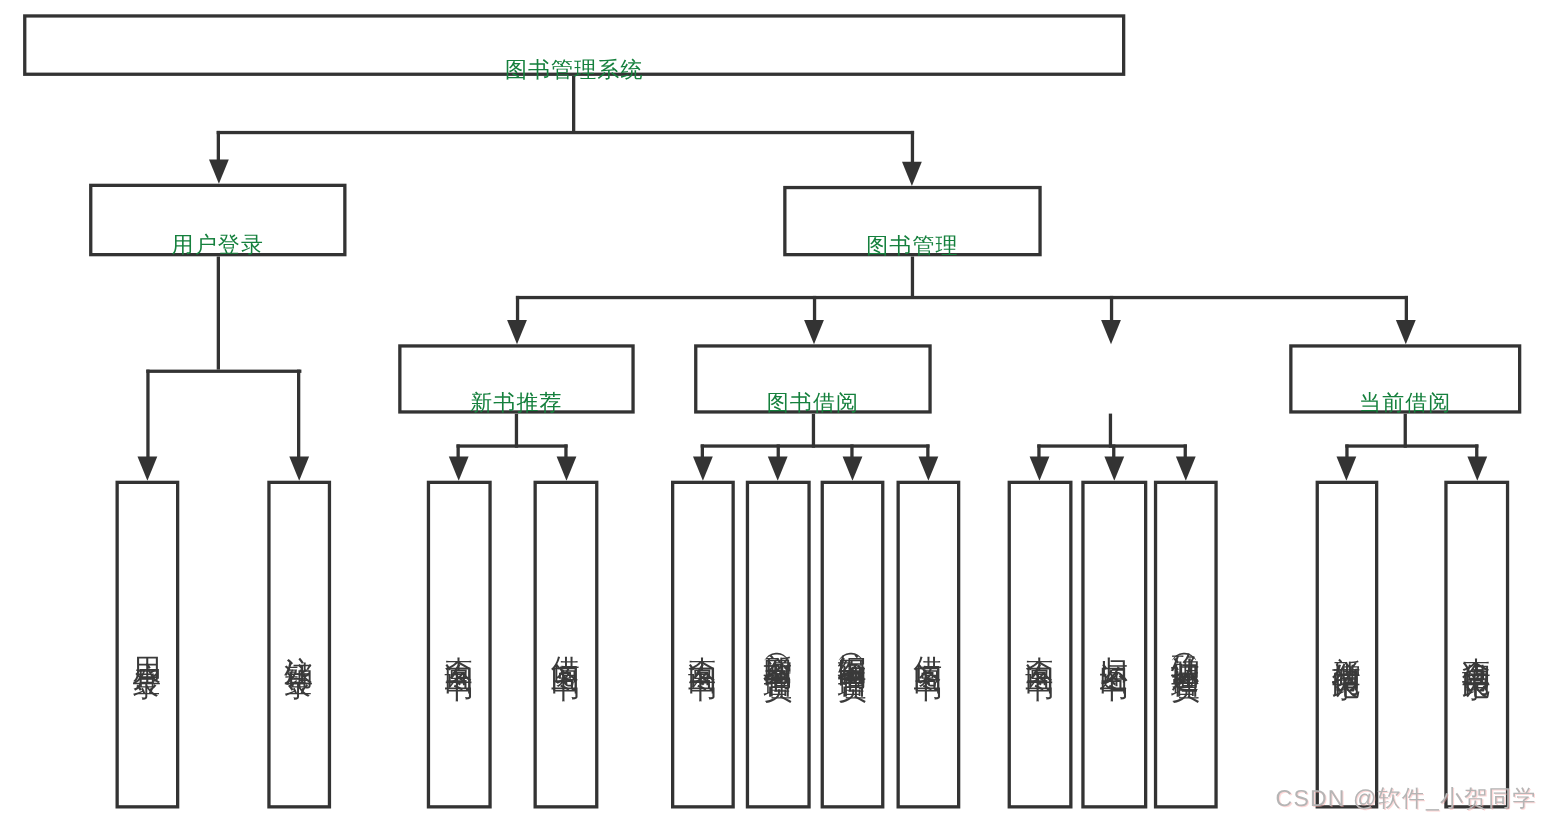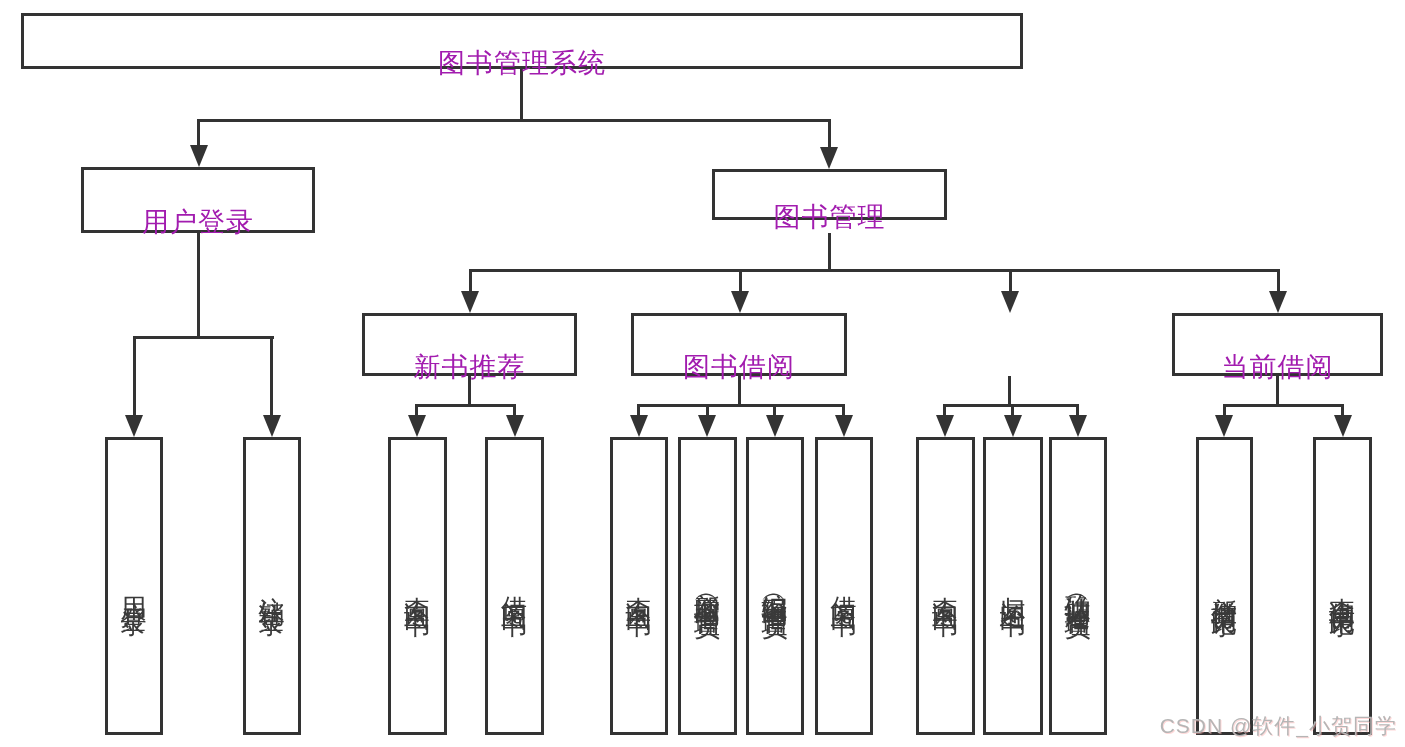--- a/index.html
+++ b/index.html
@@ -5,29 +5,29 @@
   html,body{margin:0;padding:0;background:#fff;}
   #canvas{
     position:relative;width:1405px;height:747px;background:#fff;overflow:hidden;
     font-family:"Liberation Sans","DejaVu Sans",sans-serif;color:#3a3a3a;
   }
   
   .node{
     position:absolute;box-sizing:border-box;background:#fff;
     border:3px solid #333;display:flex;align-items:center;justify-content:center;
   }
-  .hlabel{font-size:27px;letter-spacing:1px;color:#a21caf;white-space:nowrap;margin-top:44px;}
+  .hlabel{font-size:20px;letter-spacing:1px;color:#15803d;white-space:nowrap;margin-top:44px;}
   .vlabel{
     writing-mode:vertical-rl;text-orientation:mixed;
     font-size:26px;letter-spacing:5px;color:#3a3a3a;line-height:1;white-space:nowrap;
   }
   
   .n-root{left:21px;top:13px;width:1002px;height:56px;}
   .n-l2-a{left:81px;top:167px;width:234px;height:66px;}
-  .n-l2-b{left:712px;top:169px;width:235px;height:51px;}
+  .n-l2-b{left:712px;top:169px;width:235px;height:64px;}
   .n-l3-a{left:362px;top:313px;width:215px;height:63px;}
   .n-l3-b{left:631px;top:313px;width:216px;height:63px;}
   .n-l3-c{left:902px;top:313px;width:215px;height:63px;}
   .n-l3-d{left:1172px;top:313px;width:211px;height:63px;}
   
   .leaf{top:437px;height:298px;}
   .lf-a1{left:105px;width:58px;} .lf-a2{left:243px;width:58px;}
   .lf-b1{left:388px;width:59px;} .lf-b2{left:485px;width:59px;}
   .lf-c1{left:610px;width:58px;} .lf-c2{left:678px;width:59px;}
   .lf-c3{left:746px;width:58px;} .lf-c4{left:815px;width:58px;}

